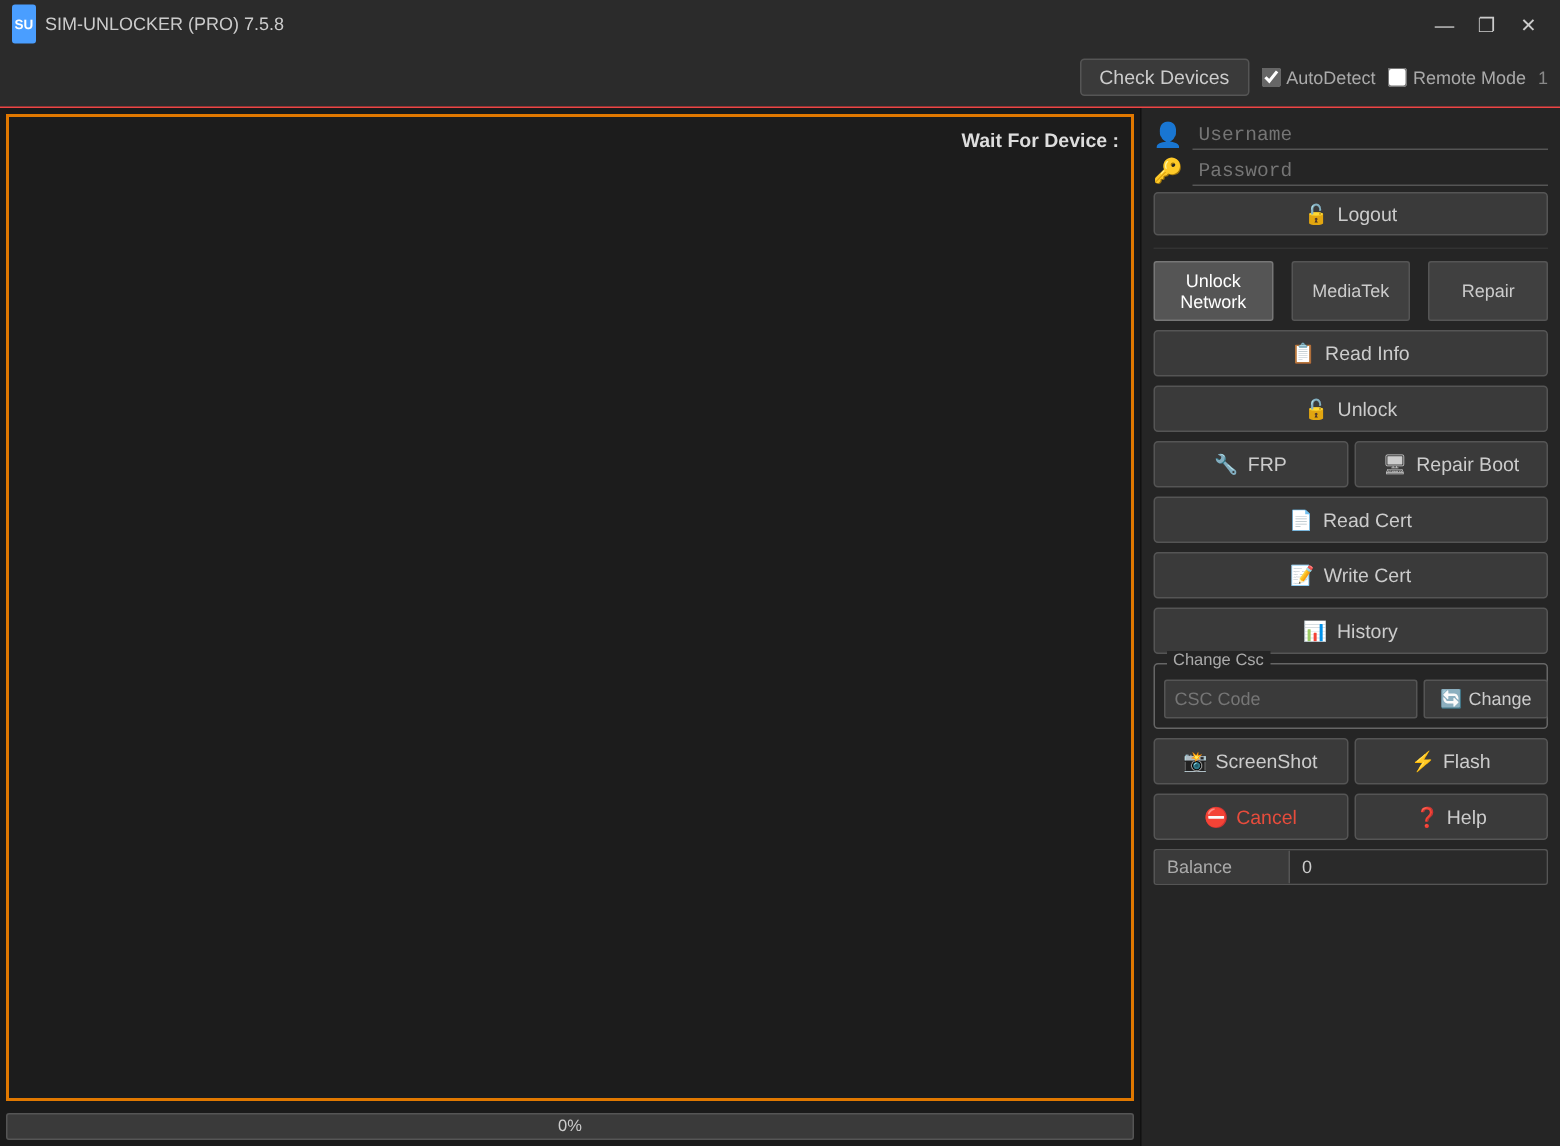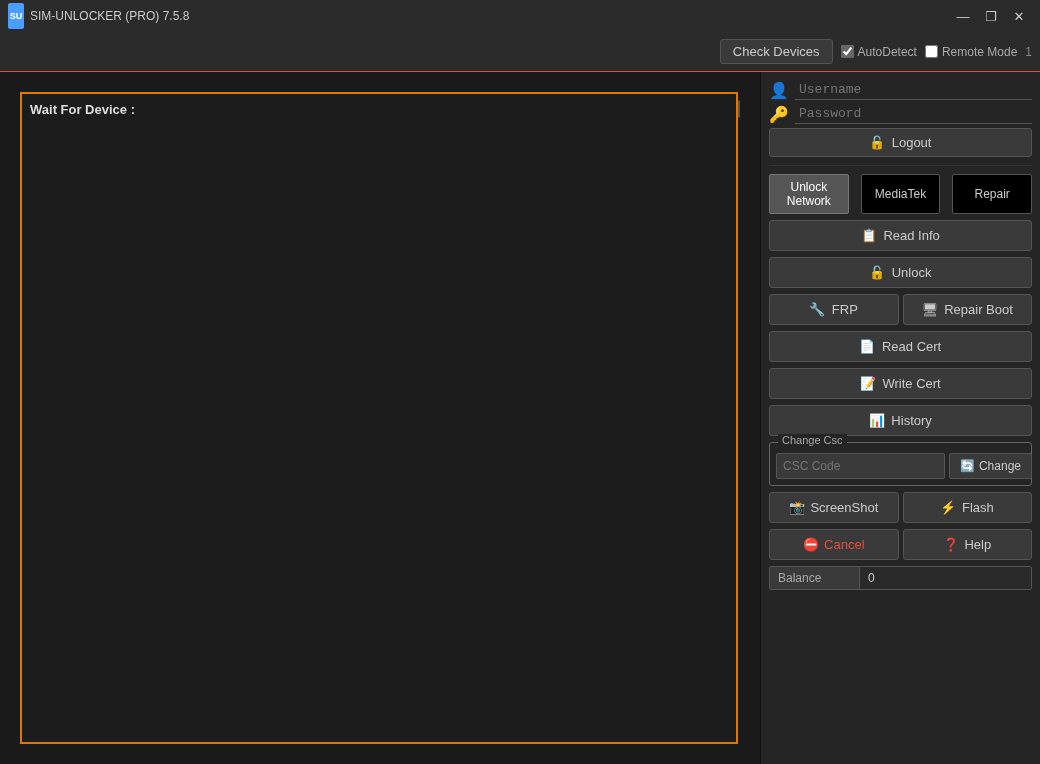--- a/index.html
+++ b/index.html
@@ -85,22 +85,23 @@
     .main-layout {
       display: flex;
       height: calc(764px - 32px - 40px);
     }
 
     
     .left-panel {
       flex: 1;
       background: #1a1a1a;
       display: flex;
-      flex-direction: row;
-      padding: 20px;
+      flex-direction: column;
+      padding: 4px;
+      text-align: right;
     }
     .device-area {
       flex: 1;
       border: 2px solid #e07800;
       background: #1c1c1c;
       padding: 8px;
       position: relative;
     }
     .wait-text {
       color: #ddd;
@@ -207,21 +208,21 @@
       gap: 6px;
     }
 
     
     .tabs {
       display: flex;
       gap: 12px;
     }
     .tab-btn {
       flex: 1;
-      background: #000000;
+      background: #404040;
       border: 1px solid #555;
       color: #ccc;
       padding: 5px 4px;
       cursor: pointer;
       font-size: 12px;
       border-radius: 2px;
       text-align: center;
     }
     .tab-btn.active {
       background: #555;

